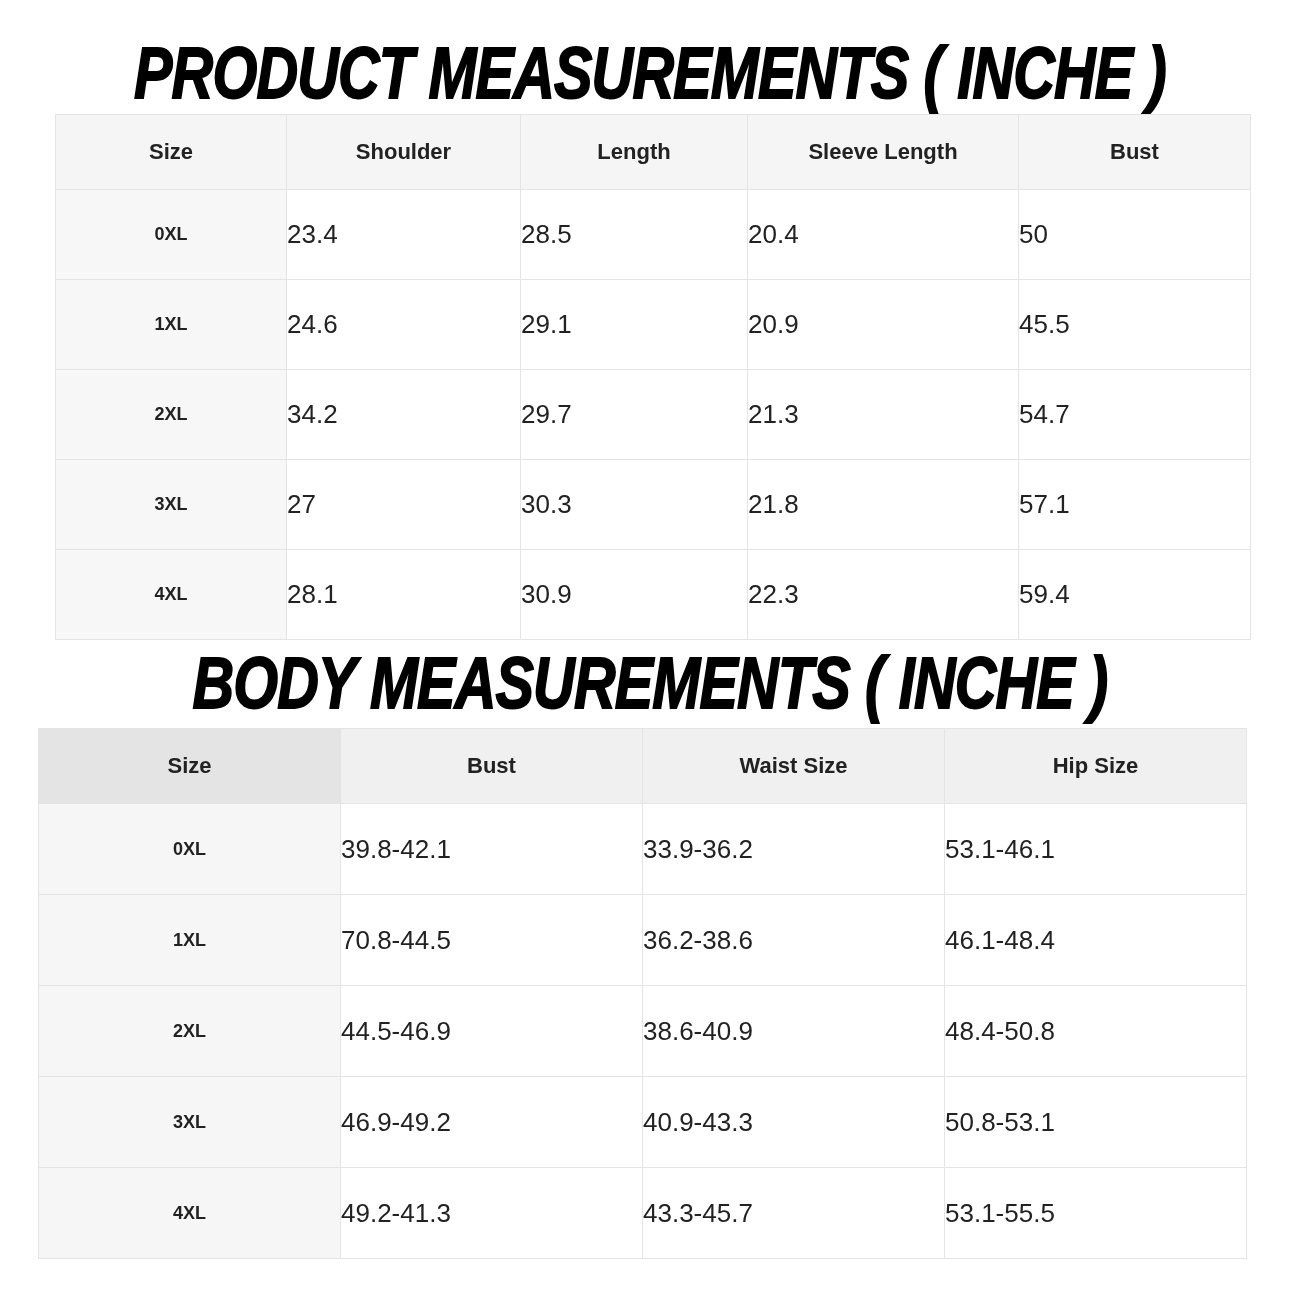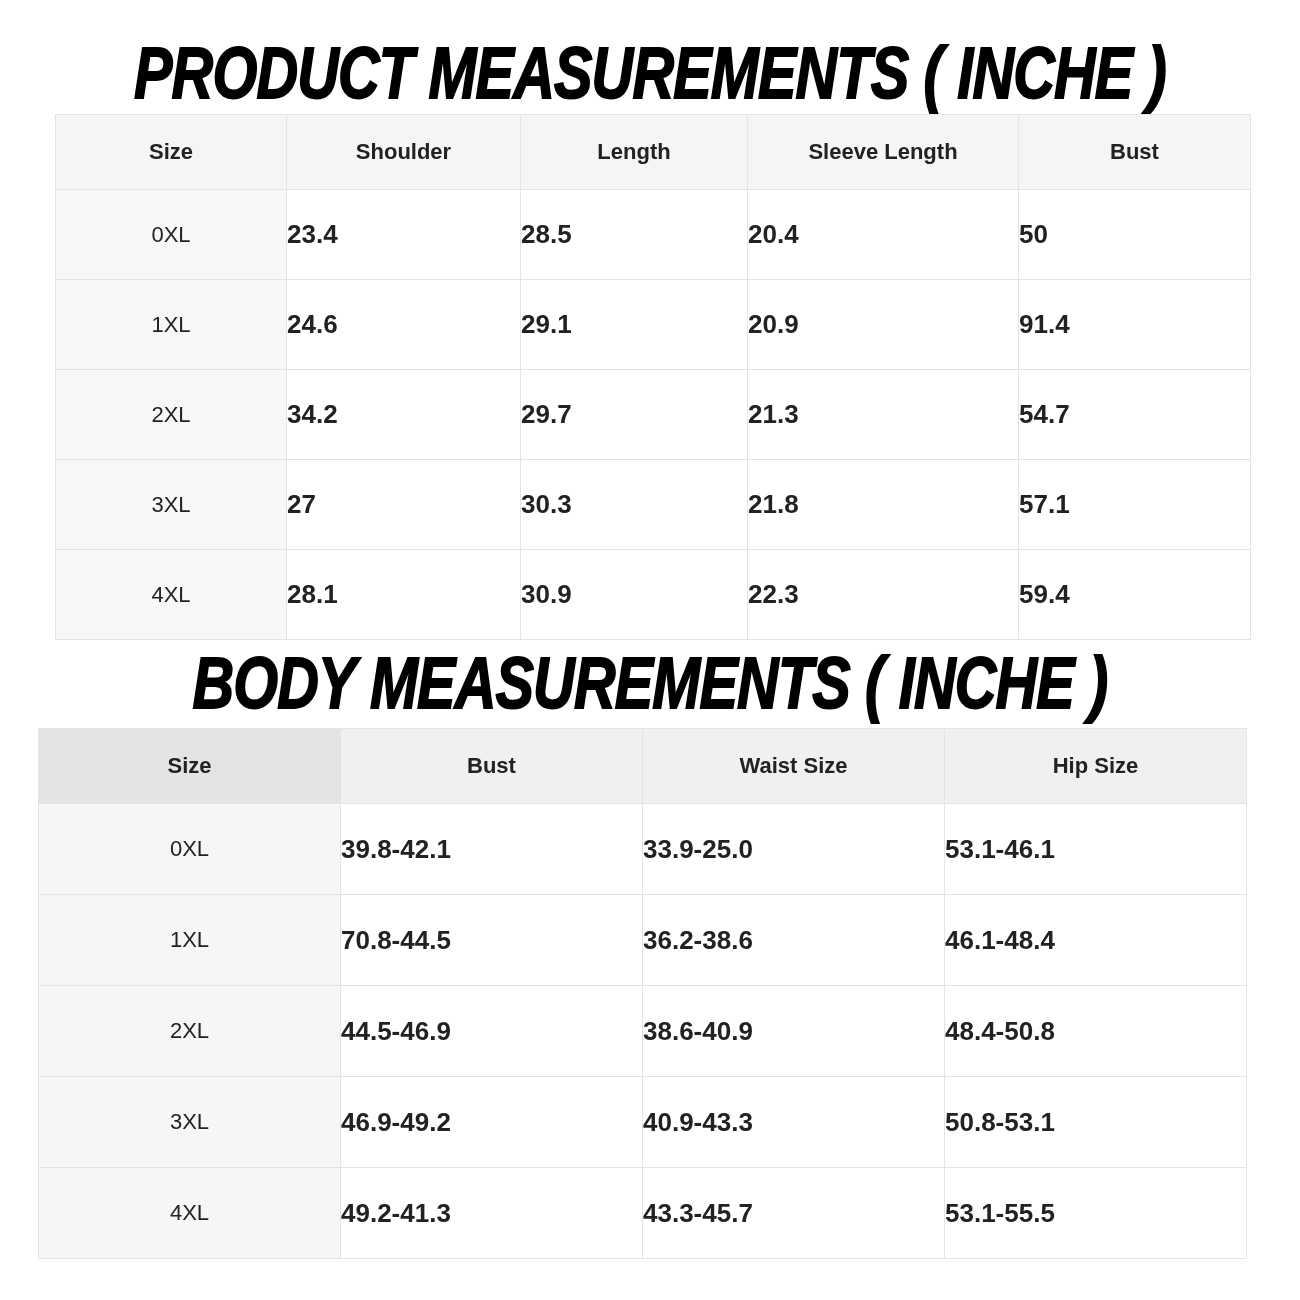--- a/index.html
+++ b/index.html
@@ -46,26 +46,26 @@
     vertical-align: middle;
     padding: 0;
     color: var(--text, #222);
     overflow: hidden;
   }
   thead th {
     font-size: 22px;
     font-weight: bold;
   }
   tbody th.size-cell {
-    font-size: 22px;
-    font-weight: normal;
+    font-size: 18px;
+    font-weight: bold;
   }
   tbody td {
     font-size: 26px;
-    font-weight: bold;
+    font-weight: normal;
     background: var(--cell-bg, #fff);
     margin-left: 32px;
   }
 
   
   #product-table { top: 114px; left: 55px; width: 1190px; }
   #product-table thead tr { height: 75px; }
   #product-table tbody tr { height: 90px; }
   #product-table thead th { background: var(--table1-header-bg, #f5f5f5); }
   #product-table tbody th.size-cell { background: var(--table1-size-col-bg, #f7f7f7); }
@@ -105,21 +105,21 @@
         <td>23.4</td>
         <td>28.5</td>
         <td>20.4</td>
         <td>50</td>
       </tr>
       <tr>
         <th class="size-cell">1XL</th>
         <td>24.6</td>
         <td>29.1</td>
         <td>20.9</td>
-        <td>91.4</td>
+        <td>45.5</td>
       </tr>
       <tr>
         <th class="size-cell">2XL</th>
         <td>34.2</td>
         <td>29.7</td>
         <td>21.3</td>
         <td>54.7</td>
       </tr>
       <tr>
         <th class="size-cell">3XL</th>
@@ -146,21 +146,21 @@
         <th>Size</th>
         <th>Bust</th>
         <th>Waist Size</th>
         <th>Hip Size</th>
       </tr>
   </thead>
   <tbody id="bt-body">
       <tr>
         <th class="size-cell">0XL</th>
         <td>39.8-42.1</td>
-        <td>33.9-25.0</td>
+        <td>33.9-36.2</td>
         <td>53.1-46.1</td>
       </tr>
       <tr>
         <th class="size-cell">1XL</th>
         <td>70.8-44.5</td>
         <td>36.2-38.6</td>
         <td>46.1-48.4</td>
       </tr>
       <tr>
         <th class="size-cell">2XL</th>

